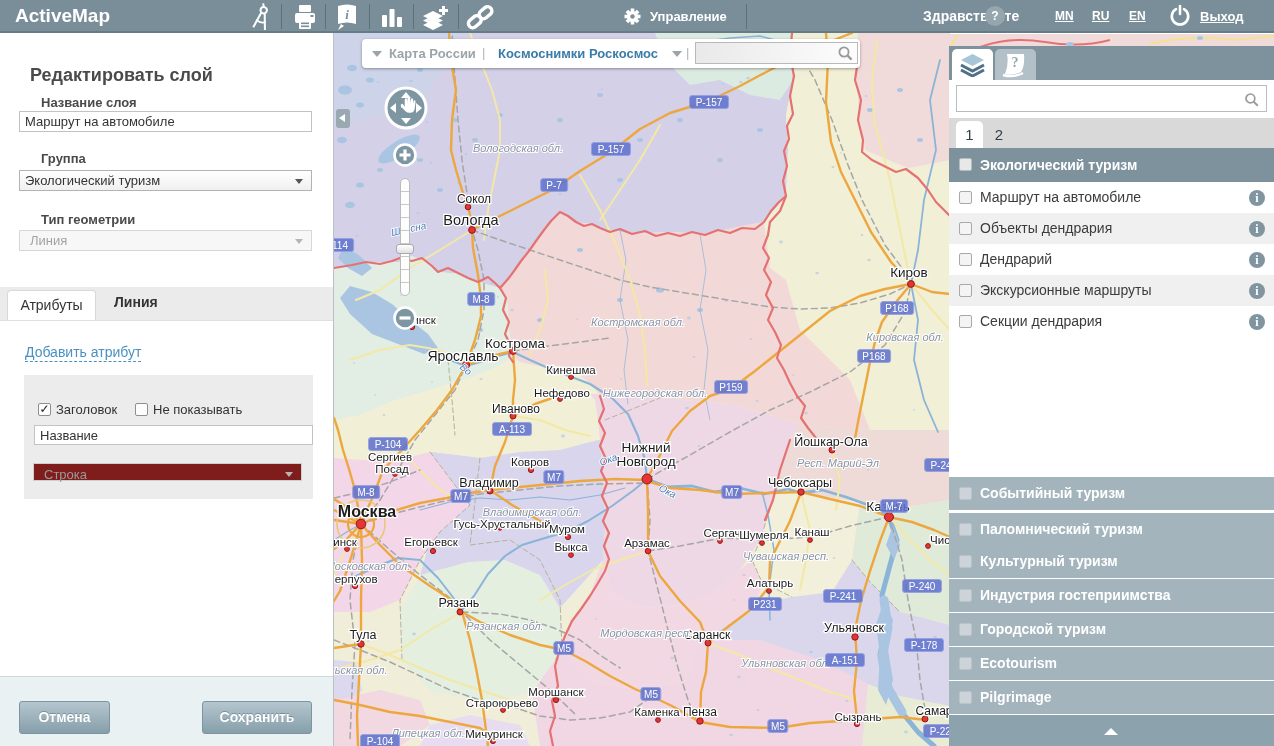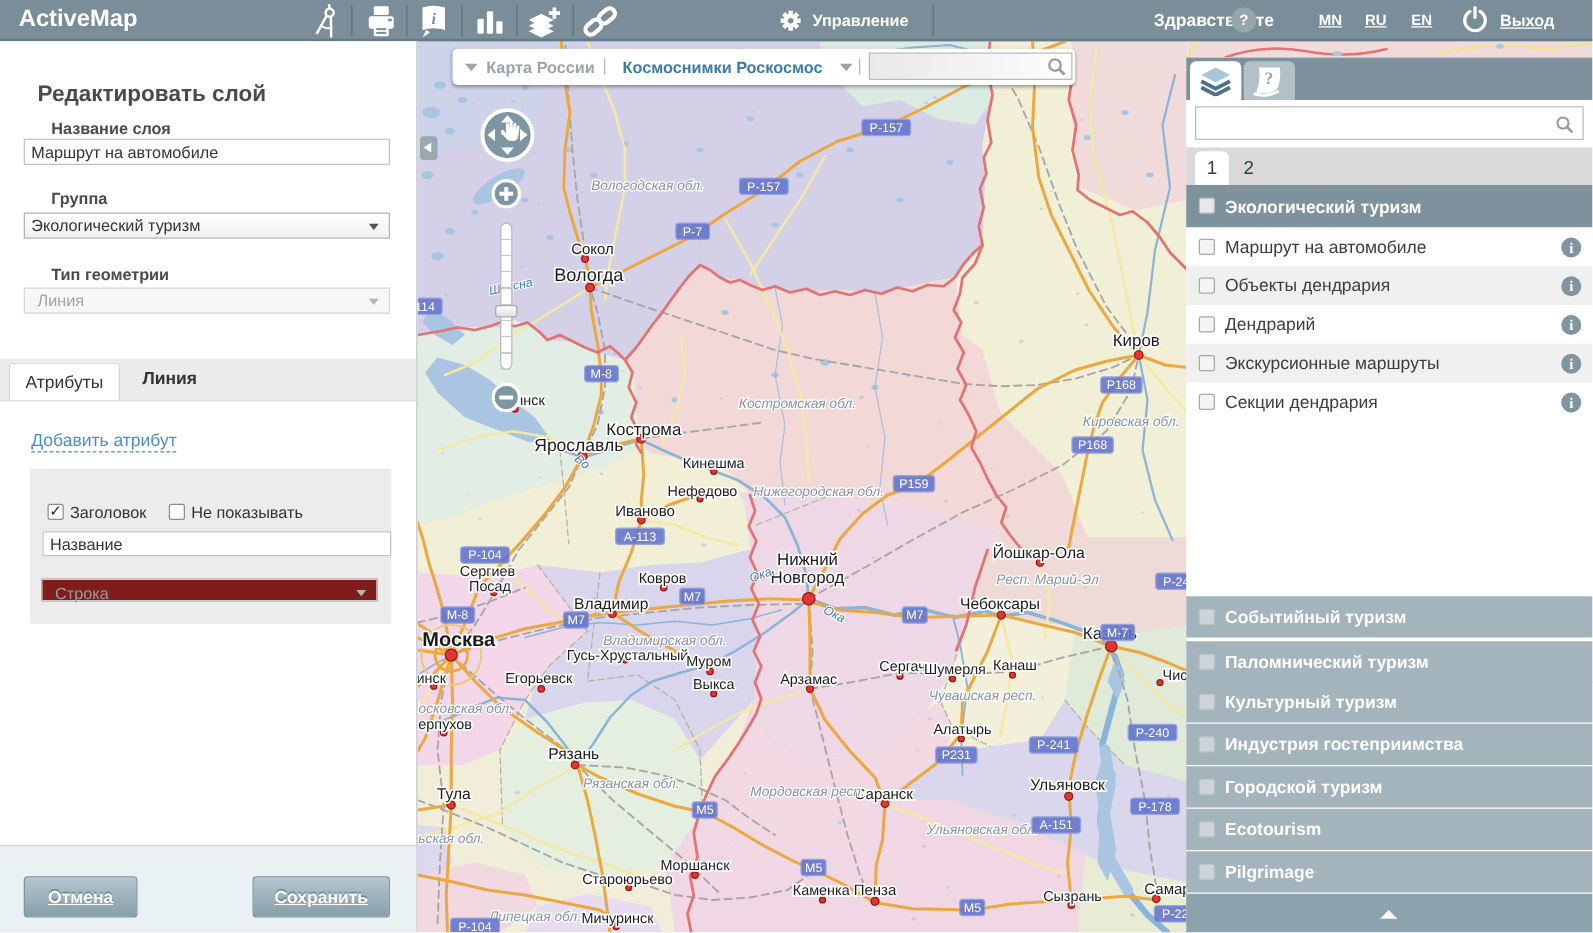--- a/index.html
+++ b/index.html
@@ -22,21 +22,21 @@
 .tinput{box-sizing:border-box;border:1px solid #c3c3c3;background:#fff;font-size:13px;color:#333;padding:0 5px;line-height:19px;}
 .tsel{box-sizing:border-box;border:1px solid #b3b3b3;background:linear-gradient(#ffffff,#f0f0f0);font-size:13px;color:#333;padding:0 5px;}
 .tsel .arr{position:absolute;right:8px;top:8px;width:0;height:0;border-left:4px solid transparent;border-right:4px solid transparent;border-top:5px solid #555;}
 .tsel.dis{border:1px solid #d7d7d7;background:#f7f7f7;color:#a3a3a3;padding-left:10px;}
 .tsel.dis .arr{border-top-color:#b5b5b5;}
 #tabzone{left:0;top:254px;width:333px;height:33px;background:#ebebeb;border-bottom:1px solid #e0e0e0;}
 #addattr{left:25px;top:311px;font-size:14px;color:#4a90c2;border-bottom:1px dashed #4a90c2;padding-bottom:1px;}
 #graybox{left:24px;top:342px;width:289px;height:124px;background:#ececec;}
 .cb{width:13px;height:13px;background:#fdfdfd;border:1px solid #8f8f8f;border-radius:2px;box-sizing:border-box;font-size:12px;line-height:11px;text-align:center;color:#222;}
 #lfooter{left:0;top:643px;width:333px;height:70px;background:#eaf1f3;border-top:1px solid #ccdade;}
-.btn{background:linear-gradient(#b5c6cf,#869faa);border:1px solid #7b95a1;border-radius:3px;color:#fff;font-weight:bold;font-size:14px;text-align:center;line-height:31px;height:33px;box-sizing:border-box;text-shadow:0 -1px 0 rgba(70,90,100,.45);text-decoration:underline;}
+.btn{background:linear-gradient(#b5c6cf,#869faa);border:1px solid #7b95a1;border-radius:3px;color:#fff;font-weight:bold;font-size:14px;text-align:center;line-height:31px;height:33px;box-sizing:border-box;text-shadow:0 -1px 0 rgba(70,90,100,.45);}
 
 #rpanel{left:949px;top:46px;width:325px;height:700px;background:#fff;}
 #rhead{left:0;top:0;width:325px;height:34px;background:#7d929d;}
 .rtab{top:3px;height:31px;border-radius:5px 5px 0 0;}
 #rtab1{left:3px;width:41px;background:#fff;}
 #rtab2{left:46px;width:41px;background:#b3c0c7;}
 #rsearchrow{left:0;top:34px;width:325px;height:38px;background:#fff;}
 #rsearch{left:7px;top:5px;width:311px;height:27px;border:1px solid #b9bdbf;background:#fff;box-sizing:border-box;}
 #rpag{left:0;top:72px;width:325px;height:30px;background:#d9d9d9;}
 #rpag1{left:7px;top:3px;width:27px;height:27px;background:#fff;border-radius:5px 5px 0 0;text-align:center;font-size:15px;color:#323f47;line-height:28px;}

